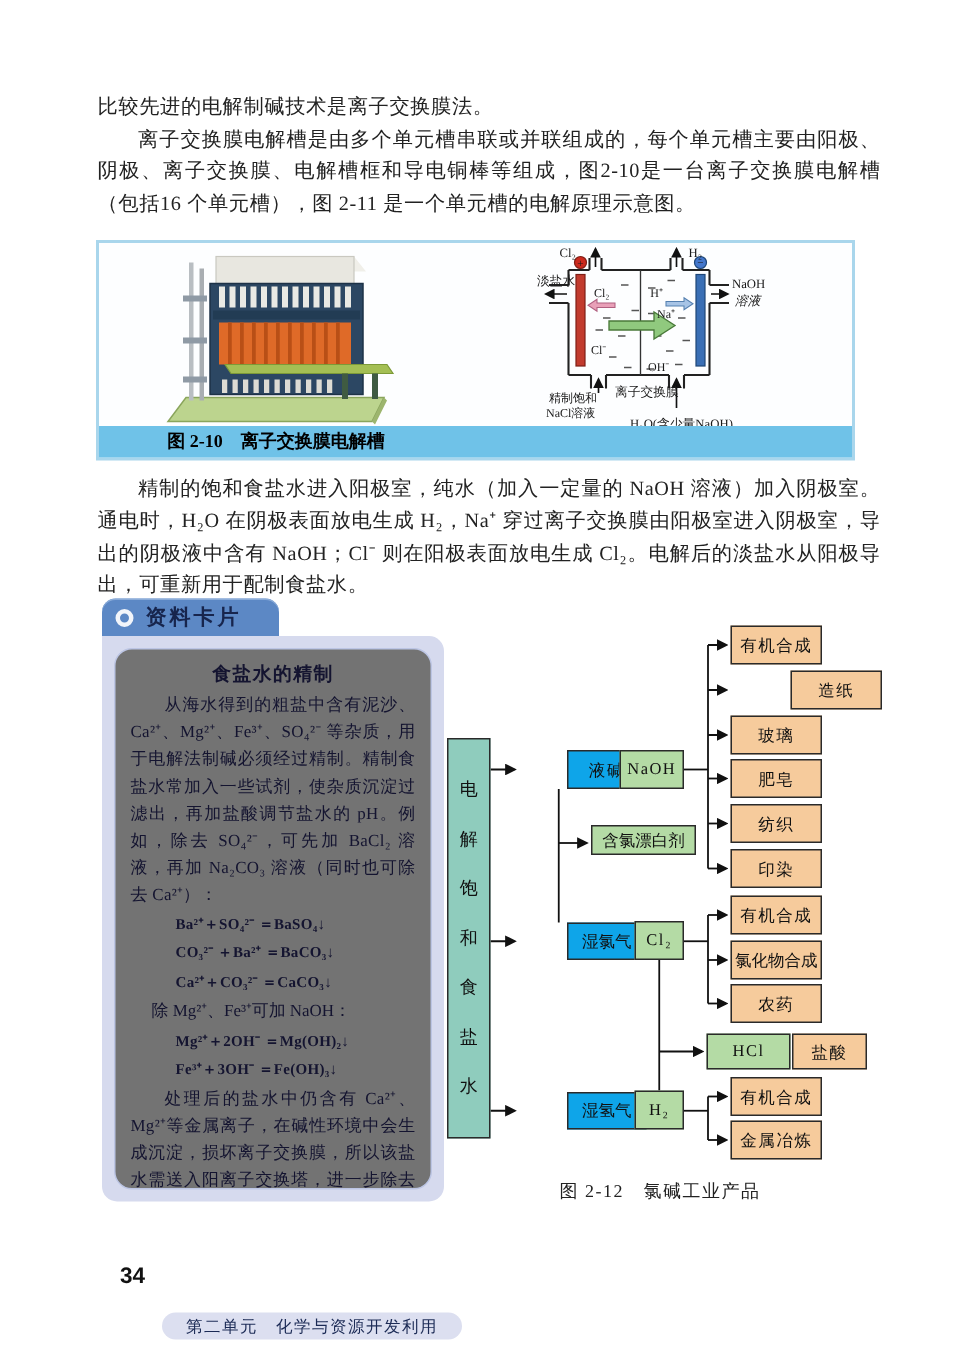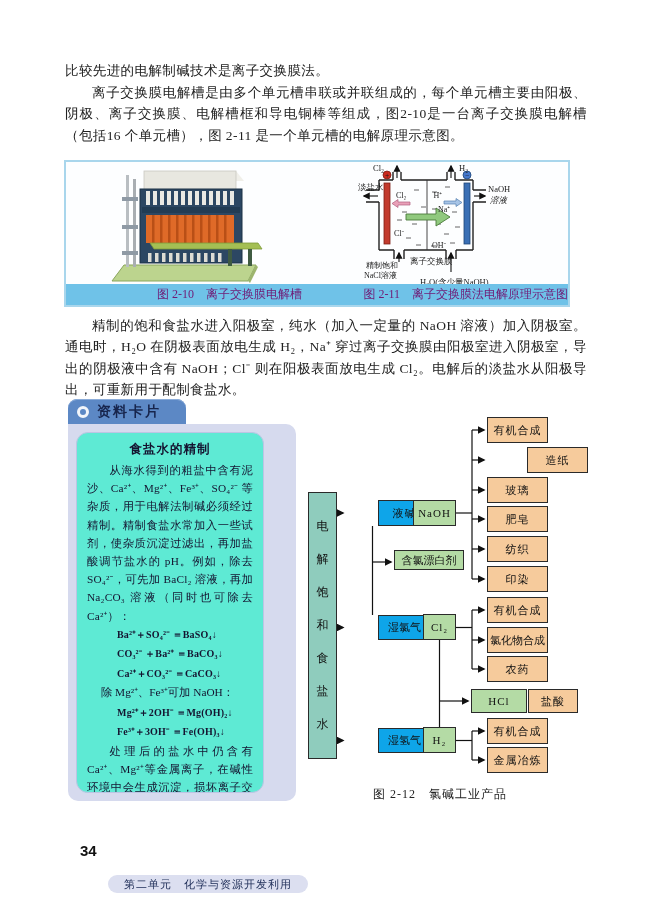--- a/index.html
+++ b/index.html
@@ -28,22 +28,22 @@
     left:64px; top:160px; width:506px; height:147px;
     border:2px solid #a9d6ec;
     background:#fdfeff;
   }
   .figure-caption-strip {
     position:absolute; left:0; bottom:0; width:100%; height:21px;
     background:#6fc2e8;
     display:flex; align-items:center;
   }
   .figure-caption-strip span {
-    font-size:12px; font-weight:normal; color:#701a75;
-    display:block; text-align:right;
+    font-size:12px; font-weight:bold; color:#000000;
+    display:block; text-align:center;
   }
   .cap-left { width:47%; }
   .cap-right { width:53%; }
 
   
   .card-tab {
     left:68px; top:399px; width:118px; height:25px;
     background:#5c88c5;
     border-radius:9px 9px 0 0;
     display:flex; align-items:center;
@@ -58,22 +58,22 @@
   .card-tab .tab-label {
     font-size:14px; font-weight:bold; color:#17254d; letter-spacing:2px;
     font-family:"Liberation Sans", sans-serif;
   }
   .card-outer {
     left:68px; top:424px; width:228px; height:377px;
     background:#d6daee;
     border-radius:0 10px 10px 10px;
   }
   .card-inner {
-    position:absolute; left:8px; top:8px; width:188px; height:361px;
-    background:#5eead4;
+    position:absolute; left:8px; top:8px; width:212px; height:361px;
+    background:#737373;
     border:1.5px solid #bcc5e4;
     border-radius:12px;
     padding:8px 10px 6px 10px;
     color:#141430;
     overflow:hidden;
   }
   .card-title {
     text-align:center; font-size:12.5px; font-weight:bold;
     margin-bottom:3px; letter-spacing:1px;
   }
@@ -275,21 +275,20 @@
     <text x="130" y="30" font-size="8.5">NaOH</text>
     <text x="132" y="41" font-size="8.5" font-style="italic">溶液</text>
     <text x="8" y="106" font-size="8">精制饱和</text>
     <text x="6" y="116" font-size="8">NaCl溶液</text>
     <text x="52" y="102" font-size="8.5">离子交换膜</text>
     <text x="62" y="123" font-size="8.5">H₂O(含少量NaOH)</text>
   </svg>
 
   <div class="figure-caption-strip">
     <span class="cap-left">图 2-10　离子交换膜电解槽</span>
-    <span class="cap-right">图 2-11　离子交换膜法电解原理示意图</span>
   </div>
 </div>
 
 <div class="abs para indent" style="left:65px; top:315px; width:522px;">精制的饱和食盐水进入阳极室，纯水（加入一定量的 NaOH 溶液）加入阴极室。通电时，H₂O 在阴极表面放电生成 H₂，Na⁺ 穿过离子交换膜由阳极室进入阴极室，导出的阴极液中含有 NaOH；Cl⁻ 则在阳极表面放电生成 Cl₂。电解后的淡盐水从阳极导出，可重新用于配制食盐水。</div>
 
 <div class="abs card-tab">
   <span class="ring"></span>
   <span class="tab-label">资料卡片</span>
 </div>
 
@@ -346,21 +345,21 @@
       <line x1="212" y1="291" x2="230" y2="291" marker-end="url(#arrF)"></line>
 
       <line x1="104" y1="330.5" x2="125" y2="330.5" marker-end="url(#arrF)"></line>
       <line x1="161" y1="330.5" x2="177" y2="330.5"></line>
       <line x1="177" y1="321" x2="177" y2="350"></line>
       <line x1="177" y1="321" x2="189" y2="321" marker-end="url(#arrF)"></line>
       <line x1="177" y1="350" x2="189" y2="350" marker-end="url(#arrF)"></line>
     </g>
   </svg>
 
-  <div class="fc-node fc-teal fc-source" style="left:13px; top:82px; width:29px; height:267px;">电解饱和食盐水</div>
+  <div class="fc-node fc-teal fc-source" style="left:3px; top:82px; width:29px; height:267px;">电解饱和食盐水</div>
 
   <div class="fc-node fc-purple" style="left:51px; top:90px; width:53px; height:26px;">液碱</div>
   <div class="fc-node fc-green" style="left:118px; top:90px; width:43px; height:26px;">NaOH</div>
   <div class="fc-node fc-green" style="left:99px; top:140px; width:70px; height:20px; letter-spacing:0;">含氯漂白剂</div>
 
   <div class="fc-node fc-purple" style="left:51px; top:205px; width:53px; height:25px; letter-spacing:0;">湿氯气</div>
   <div class="fc-node fc-green" style="left:128px; top:204px; width:33px; height:26px;">Cl₂</div>
 
   <div class="fc-node fc-green" style="left:176px; top:279px; width:56px; height:24px;">HCl</div>
   <div class="fc-node fc-orange" style="left:233px; top:279px; width:50px; height:24px;">盐酸</div>

